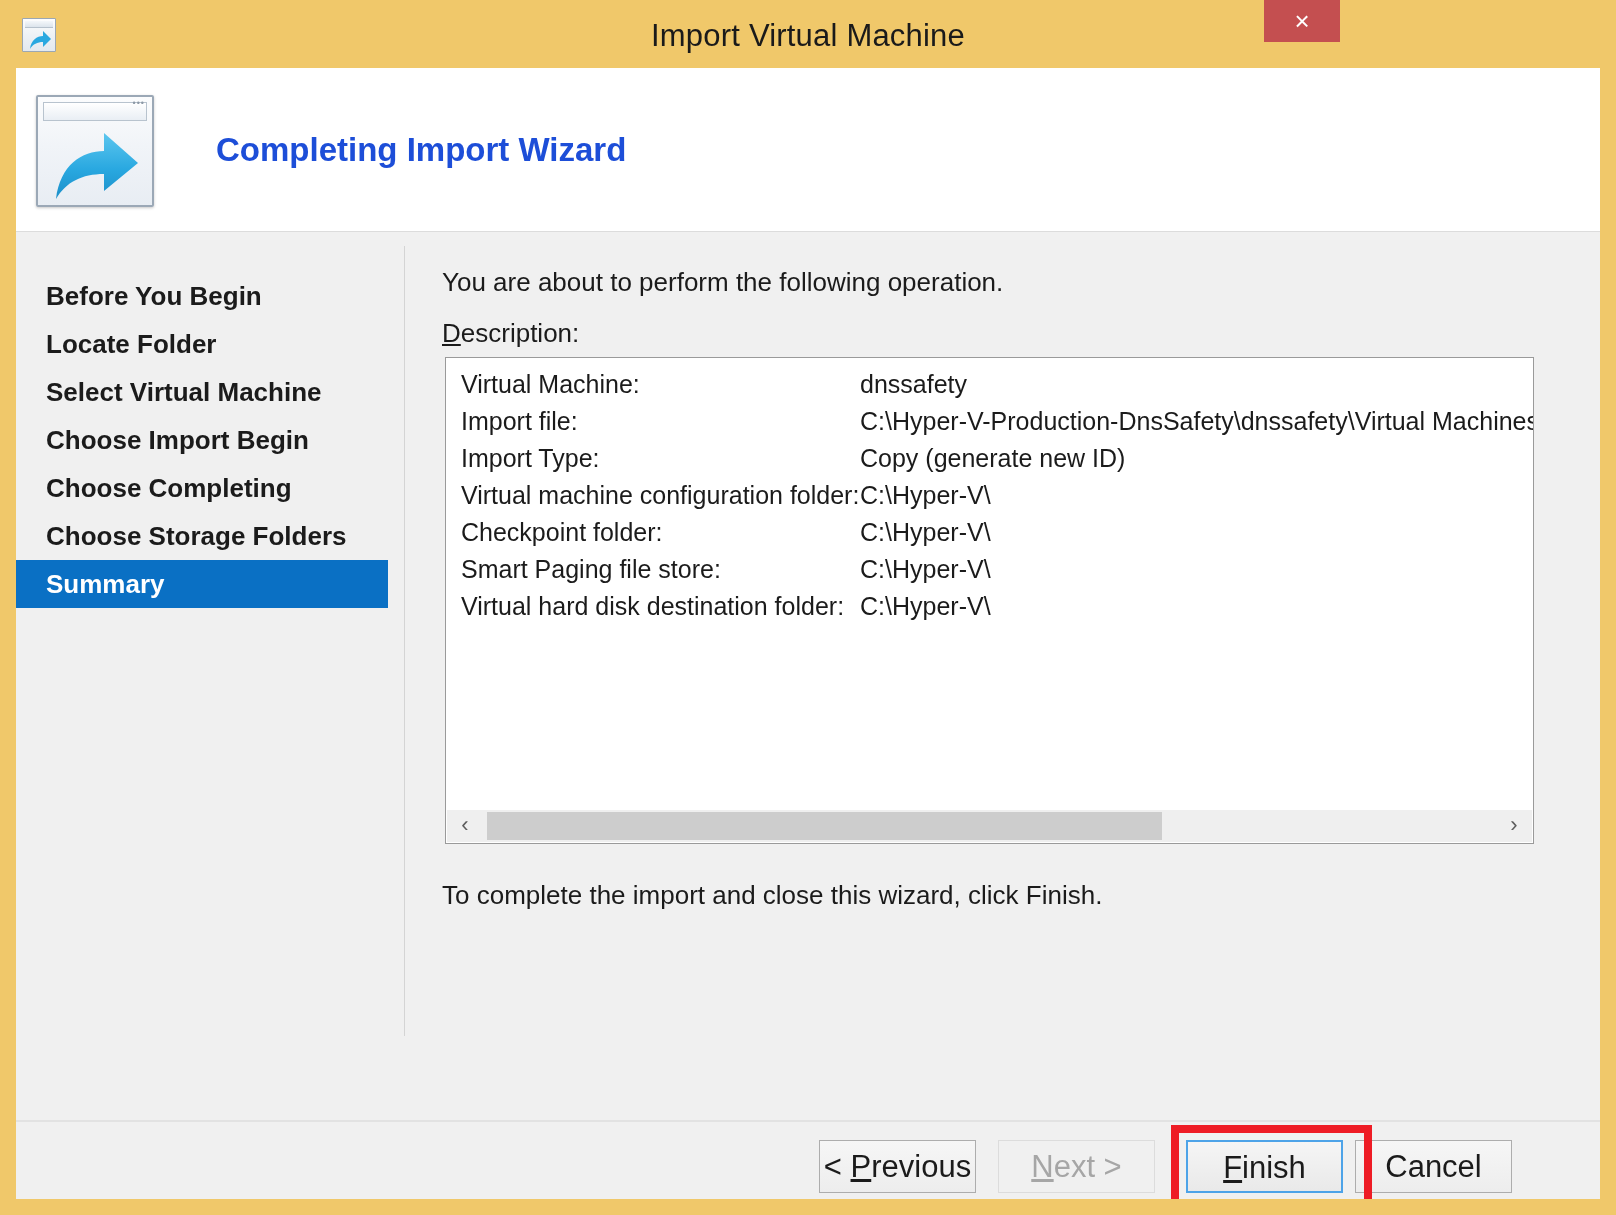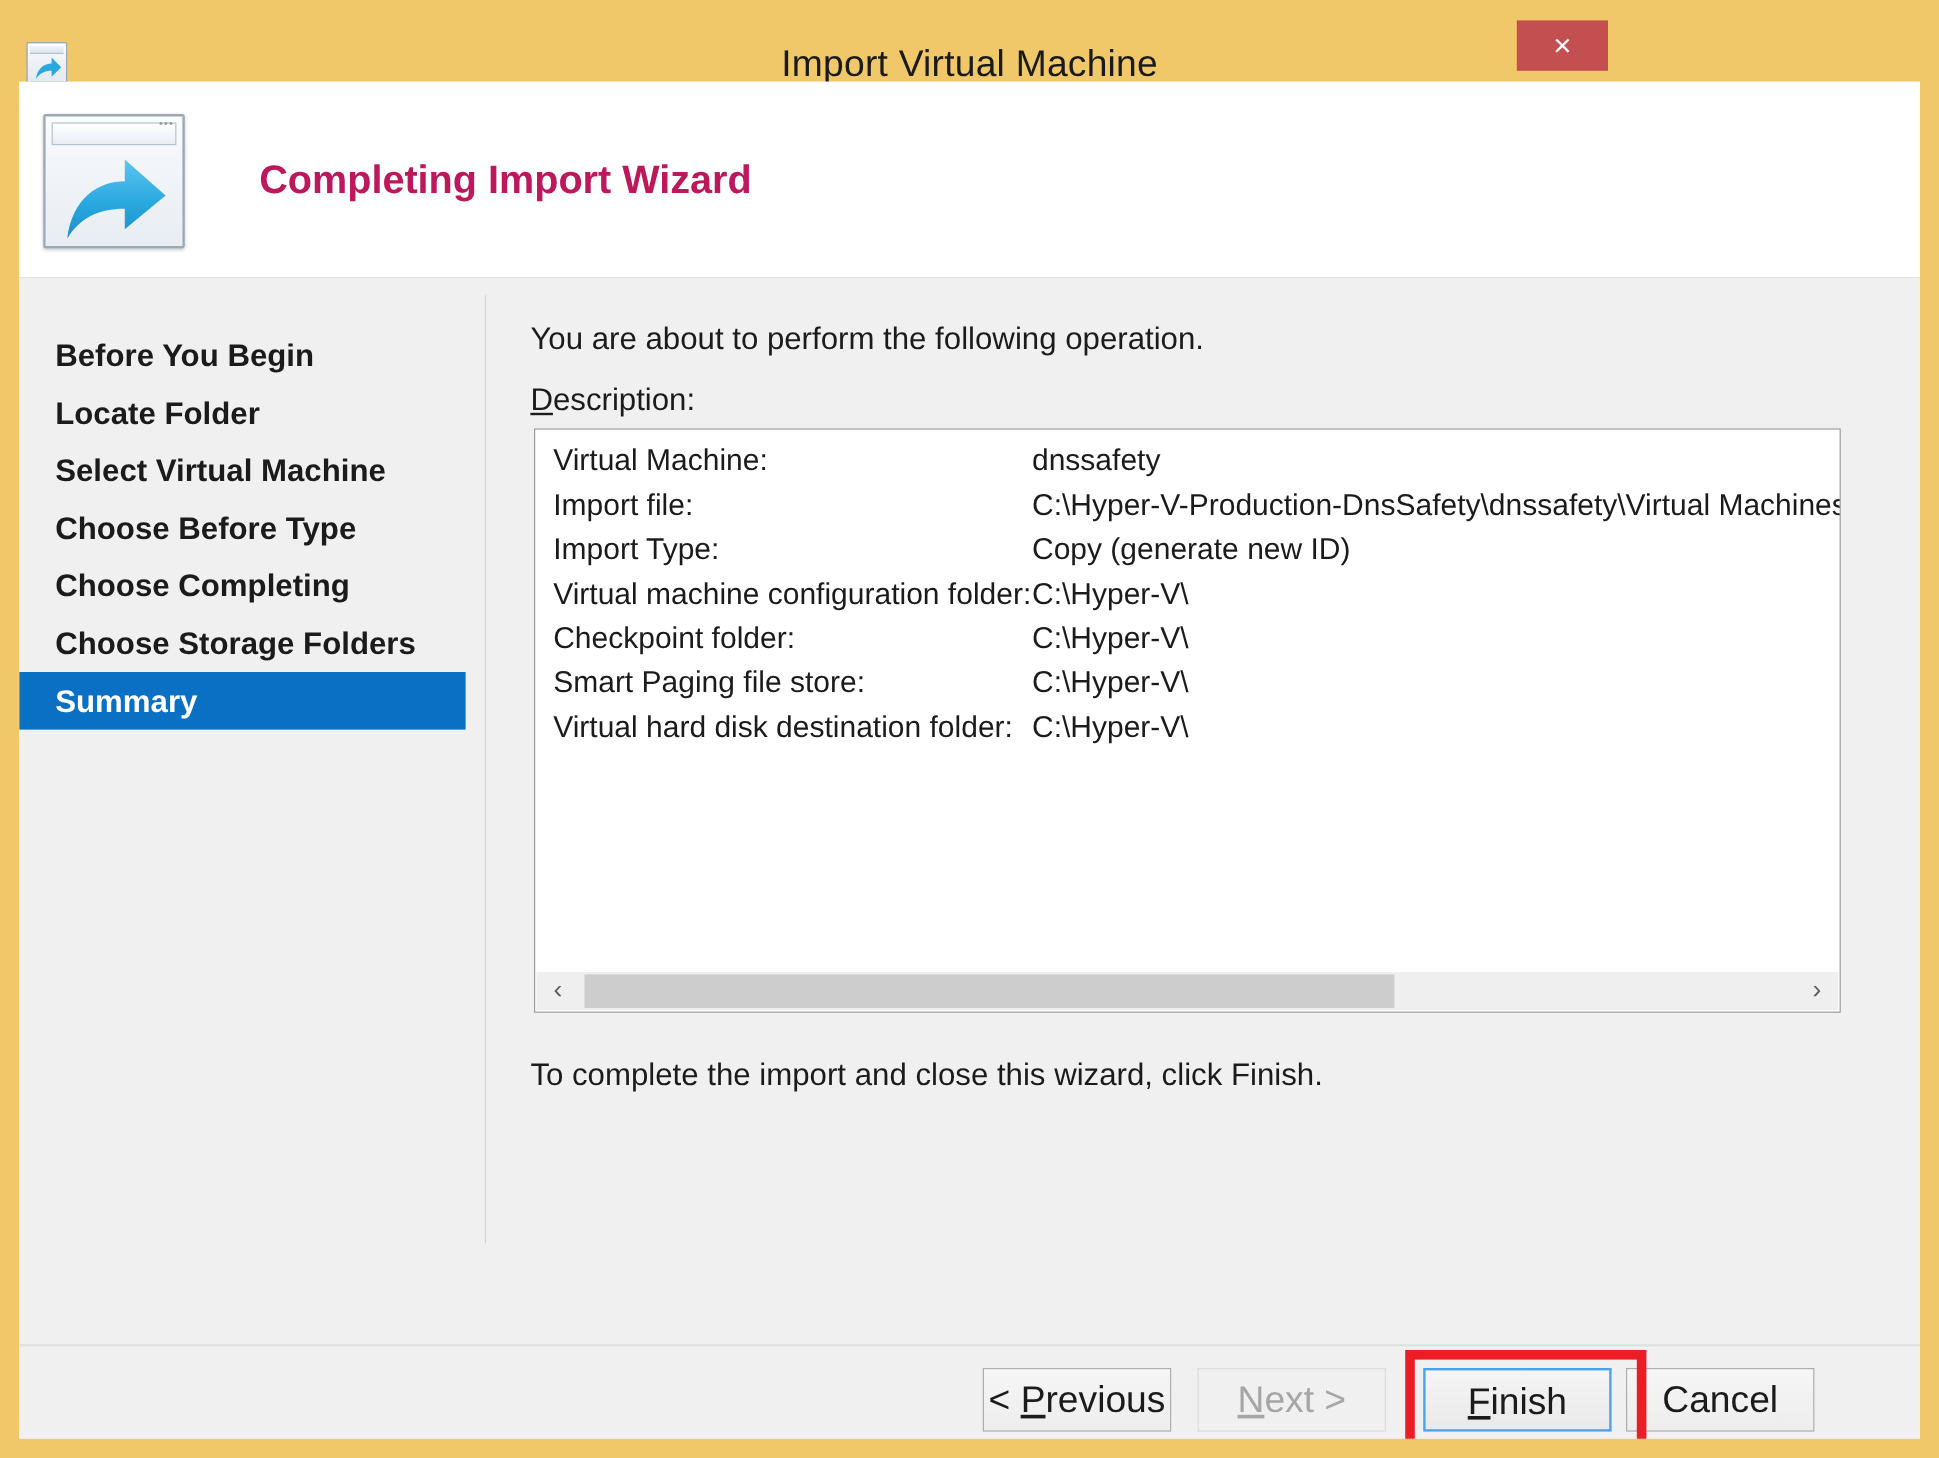--- a/index.html
+++ b/index.html
@@ -18,21 +18,20 @@
     inset: 0;
     background: #f0c86a;
   }
 
   
   .titlebar {
     position: absolute;
     left: 0; top: 0;
     width: 1356px; height: 72px;
     background: #f0c86a;
-    margin-top: 17px;
   }
   .titlebar-icon {
     position: absolute;
     left: 22px; top: 18px;
     width: 34px; height: 34px;
     background: linear-gradient(to bottom, #fdfdfd 0%, #eef2f6 48%, #e3e9f0 100%);
     border: 1px solid #9aa7b4;
     border-radius: 1px;
   }
   .titlebar-icon::before {
@@ -112,21 +111,21 @@
     position: absolute;
     left: 12px; top: 30px;
     width: 92px; height: 74px;
   }
   .header-title {
     position: absolute;
     left: 200px; top: 0; height: 164px;
     line-height: 164px;
     font-size: 33px;
     font-weight: bold;
-    color: #be185d;
+    color: #1d4ed8;
   }
 
   
   .body {
     position: absolute;
     left: 0; top: 164px;
     width: 1584px; height: 888px;
     background: #f0f0f0;
   }
 
@@ -328,21 +327,21 @@
       </div>
       <div class="header-title">Completing Import Wizard</div>
     </div>
 
     <div class="body">
 
       <div class="sidebar">
         <div class="nav-item" style="top:24px">Before You Begin</div>
         <div class="nav-item" style="top:72px">Locate Folder</div>
         <div class="nav-item" style="top:120px">Select Virtual Machine</div>
-        <div class="nav-item" style="top:168px">Choose Before Type</div>
+        <div class="nav-item" style="top:168px">Choose Import Begin</div>
         <div class="nav-item" style="top:216px">Choose Completing</div>
         <div class="nav-item" style="top:264px">Choose Storage Folders</div>
         <div class="nav-item active" style="top:312px">Summary</div>
       </div>
       <div class="sidebar-divider"></div>
 
       <div class="pane">
 
         <div class="pane-intro">You are about to perform the following operation.</div>
 

